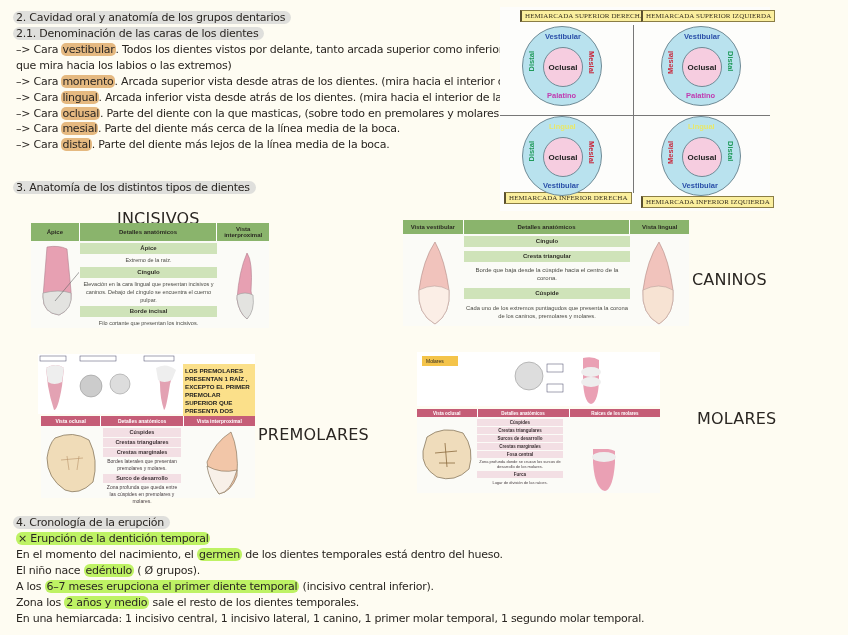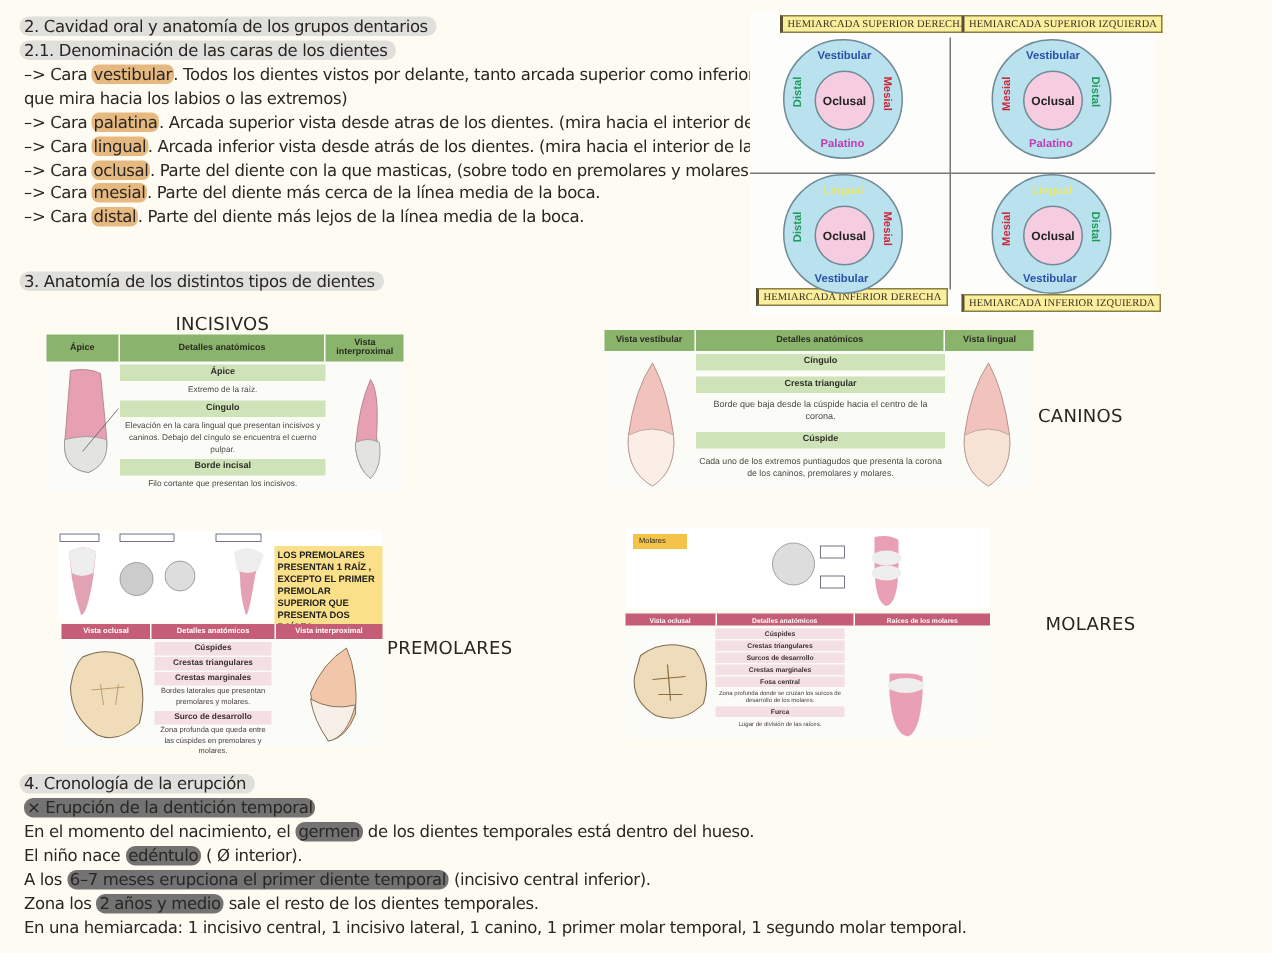--- a/index.html
+++ b/index.html
@@ -6,22 +6,22 @@
   body {
     width: 848px; height: 635px; overflow: hidden; position: relative;
     background: #fefcf2;
     font-family: "DejaVu Sans", sans-serif;
     color: #2a2622;
   }
   .abs { position: absolute; }
   .line { position: absolute; left: 16px; font-size: 11px; line-height: 14px; white-space: nowrap; letter-spacing: -0.25px; }
   .h-gray { background: #dfdfdc; border-radius: 8px; padding: 0 6px 0 3px; margin-left: -3px; }
   .hl-orange { background: #e5b980; border-radius: 5px; padding: 0 1px; }
-  .hl-red { background: #737373; border-radius: 6px; padding: 0 2px; }
-  .label-hand { font-size: 12px; letter-spacing: 0.2px; color: #2a2622; }
+  .hl-red { background: #bef264; border-radius: 6px; padding: 0 2px; }
+  .label-hand { font-size: 16px; letter-spacing: 0.2px; color: #2a2622; }
 
   
   .quad-wrap { left: 500px; top: 7px; width: 270px; height: 204px; background: #fdfdfb; }
   .quad-label {
     position: absolute; font-family: "Liberation Serif", serif; font-size: 7px;
     background: #fbef9e; border: 1px solid #8a7d45; border-left: 2px solid #5a5030;
     padding: 1px 3px; color: #3a3222; white-space: nowrap; letter-spacing: 0.1px;
   }
   .vline { position: absolute; left: 133px; top: 18px; width: 1px; height: 168px; background: #777; }
   .hline { position: absolute; left: 0; top: 108px; width: 270px; height: 1px; background: #777; }
@@ -66,21 +66,21 @@
   <span class="h-gray">2.1. Denominación de las caras de los dientes</span>
 </div>
 
 <div class="line" style="top:43px;">
   <span>–&gt; Cara </span><span class="hl-orange">vestibular</span><span>. Todos los dientes vistos por delante, tanto arcada superior como inferior. (es aquella</span>
 </div>
 <div class="line" style="top:59px;">
   <span>que mira hacia los labios o las extremos)</span>
 </div>
 <div class="line" style="top:75px;">
-  <span>–&gt; Cara </span><span class="hl-orange">palatina</span><span>. Arcada superior vista desde atras de los dientes. (mira hacia el interior de la boca)</span>
+  <span>–&gt; Cara </span><span class="hl-orange">momento</span><span>. Arcada superior vista desde atras de los dientes. (mira hacia el interior de la boca)</span>
 </div>
 <div class="line" style="top:91px;">
   <span>–&gt; Cara </span><span class="hl-orange">lingual</span><span>. Arcada inferior vista desde atrás de los dientes. (mira hacia el interior de la boca)</span>
 </div>
 <div class="line" style="top:107px;">
   <span>–&gt; Cara </span><span class="hl-orange">oclusal</span><span>. Parte del diente con la que masticas, (sobre todo en premolares y molares).</span>
 </div>
 <div class="line" style="top:122px;">
   <span>–&gt; Cara </span><span class="hl-orange">mesial</span><span>. Parte del diente más cerca de la línea media de la boca.</span>
 </div>
@@ -255,21 +255,21 @@
 <div class="line" style="top:516px;">
   <span class="h-gray">4. Cronología de la erupción</span>
 </div>
 <div class="line" style="top:532px;">
   <span class="hl-red">× Erupción de la dentición temporal</span>
 </div>
 <div class="line" style="top:548px;">
   <span>En el momento del nacimiento, el </span><span class="hl-red">germen</span><span> de los dientes temporales está dentro del hueso.</span>
 </div>
 <div class="line" style="top:564px;">
-  <span>El niño nace </span><span class="hl-red">edéntulo</span><span>  ( Ø interior).</span>
+  <span>El niño nace </span><span class="hl-red">edéntulo</span><span>  ( Ø grupos).</span>
 </div>
 <div class="line" style="top:580px;">
   <span>A los </span><span class="hl-red">6–7 meses erupciona el primer diente temporal</span><span> (incisivo central inferior).</span>
 </div>
 <div class="line" style="top:596px;">
   <span>Zona los </span><span class="hl-red">2 años y medio</span><span> sale el resto de los dientes temporales.</span>
 </div>
 <div class="line" style="top:612px;">
   <span>En una hemiarcada: 1 incisivo central, 1 incisivo lateral, 1 canino, 1 primer molar temporal, 1 segundo molar temporal.</span>
 </div>

